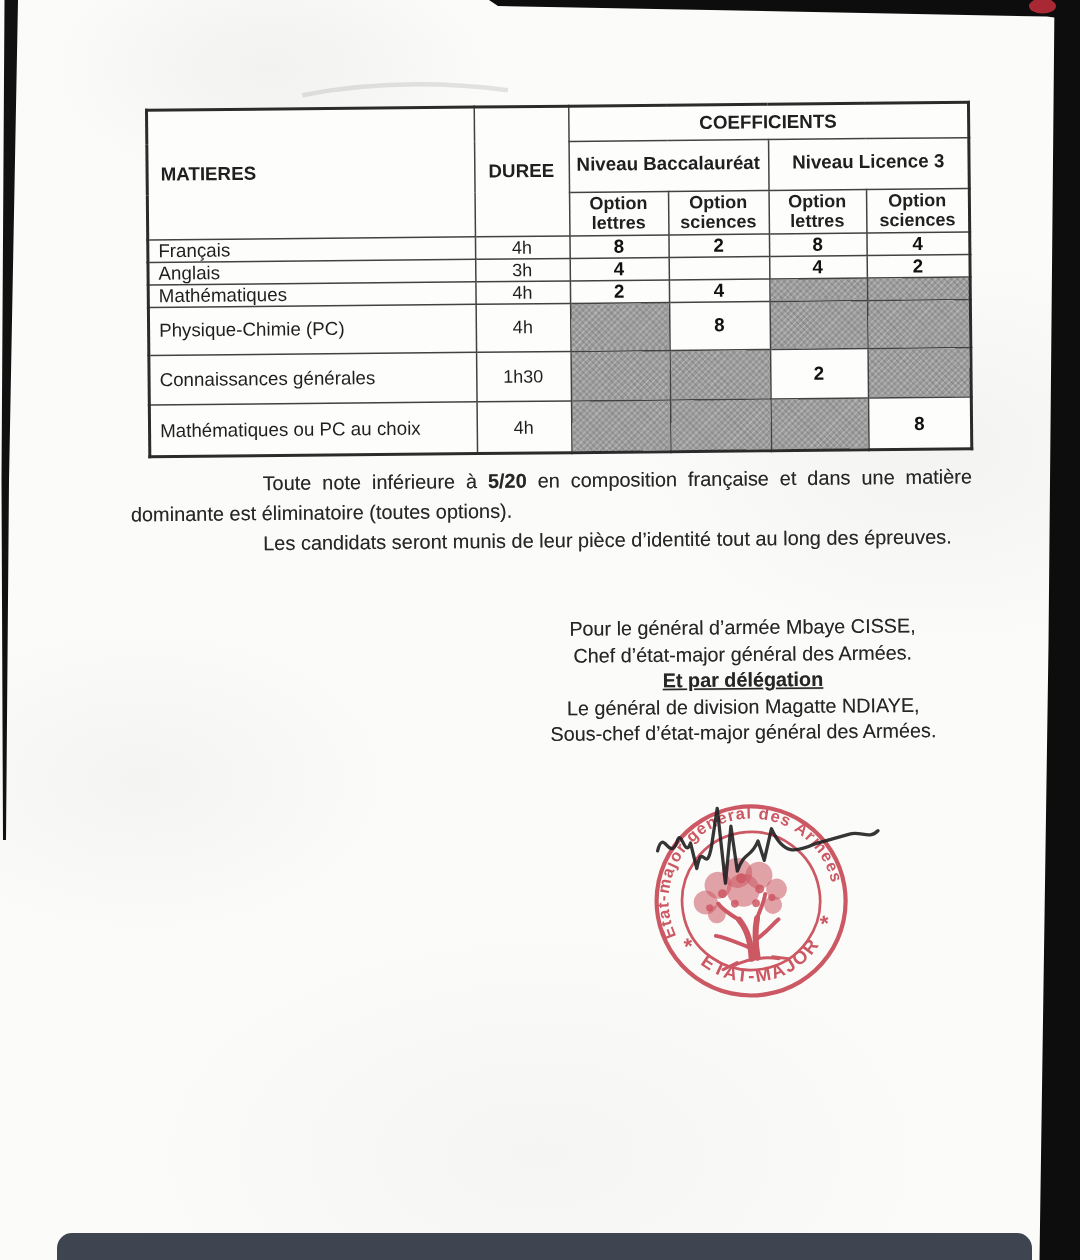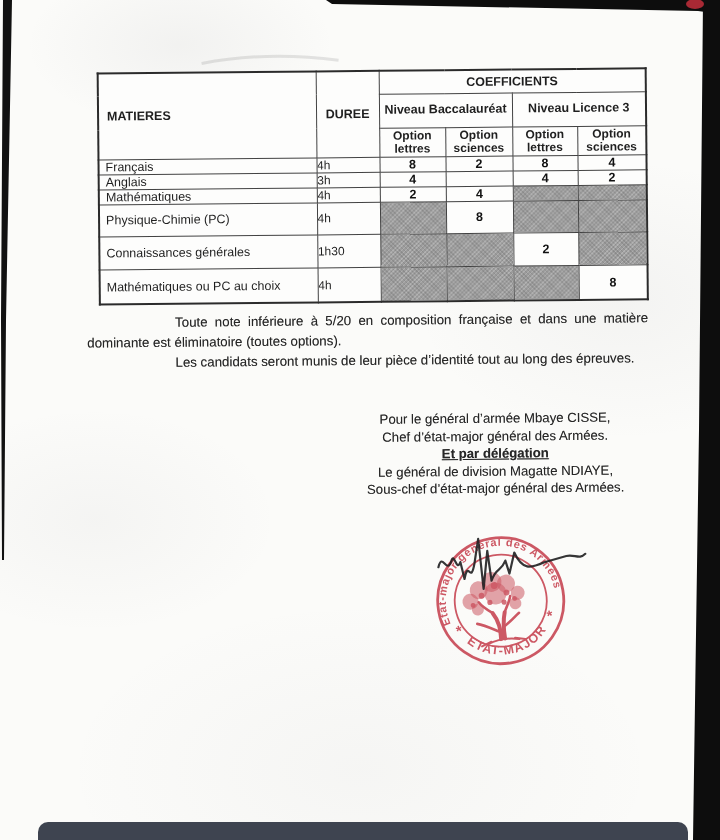--- a/index.html
+++ b/index.html
@@ -31,38 +31,38 @@
   .rh2 { height:34px; }
   .rh3 { height:28px; }
   .r1 { height:14px; } .r2 { height:15px; } .r3 { height:15px; }
   .r4 { height:32px; } .r5 { height:33px; } .r6 { height:35px; }
   .c-mat  { font-weight:bold; font-size:12.5px; padding-left:8px; vertical-align:middle; }
   .c-dur  { font-weight:bold; font-size:12.5px; text-align:center; vertical-align:middle;margin-left:16px; }
   .c-coef { font-weight:bold; font-size:12.5px; text-align:center; vertical-align:middle; }
   .c-niv  { font-weight:bold; font-size:12.5px; text-align:center; vertical-align:middle; line-height:1.22; }
   .c-opt  { font-weight:bold; font-size:12px;  text-align:center; vertical-align:middle; line-height:1.1; padding:1px 4px; }
   .lbl { font-size:12.5px; padding-left:6px; vertical-align:middle; line-height:12px; }
-  .dur { font-size:12px; vertical-align:middle; }
+  .dur { font-size:12px; text-align:center; vertical-align:middle; }
   .val { font-size:12.5px; font-weight:bold; text-align:center; vertical-align:middle; color:#111; }
   .val.shaded {
     background-color:#9c9c9c;
     background-image:
       repeating-linear-gradient(45deg,  rgba(0,0,0,.12) 0 1px, transparent 1px 3px),
       repeating-linear-gradient(-45deg, rgba(255,255,255,.25) 0 1px, transparent 1px 3px);
   }
 
   
   .para {
     position:absolute; left:88px; width:561px;
     font-size:13.3px; line-height:19.8px; text-align:justify;
     color:#262626; text-shadow:0 0 .4px rgba(30,30,30,.4);
   }
   .p1 { top:311px; text-indent:88px; }
   .p2 { top:351px; text-indent:88px; }
-  .bold520 { font-weight:normal; }
+  .bold520 { font-weight:bold; }
 
   
   .sig {
     position:absolute; left:322px; top:411px; width:346px;
     text-align:center; font-size:13.2px; line-height:17.6px;
     color:#262626; text-shadow:0 0 .4px rgba(30,30,30,.4);
   }
   .sig .deleg { font-weight:bold; text-decoration:underline; }
 
   

